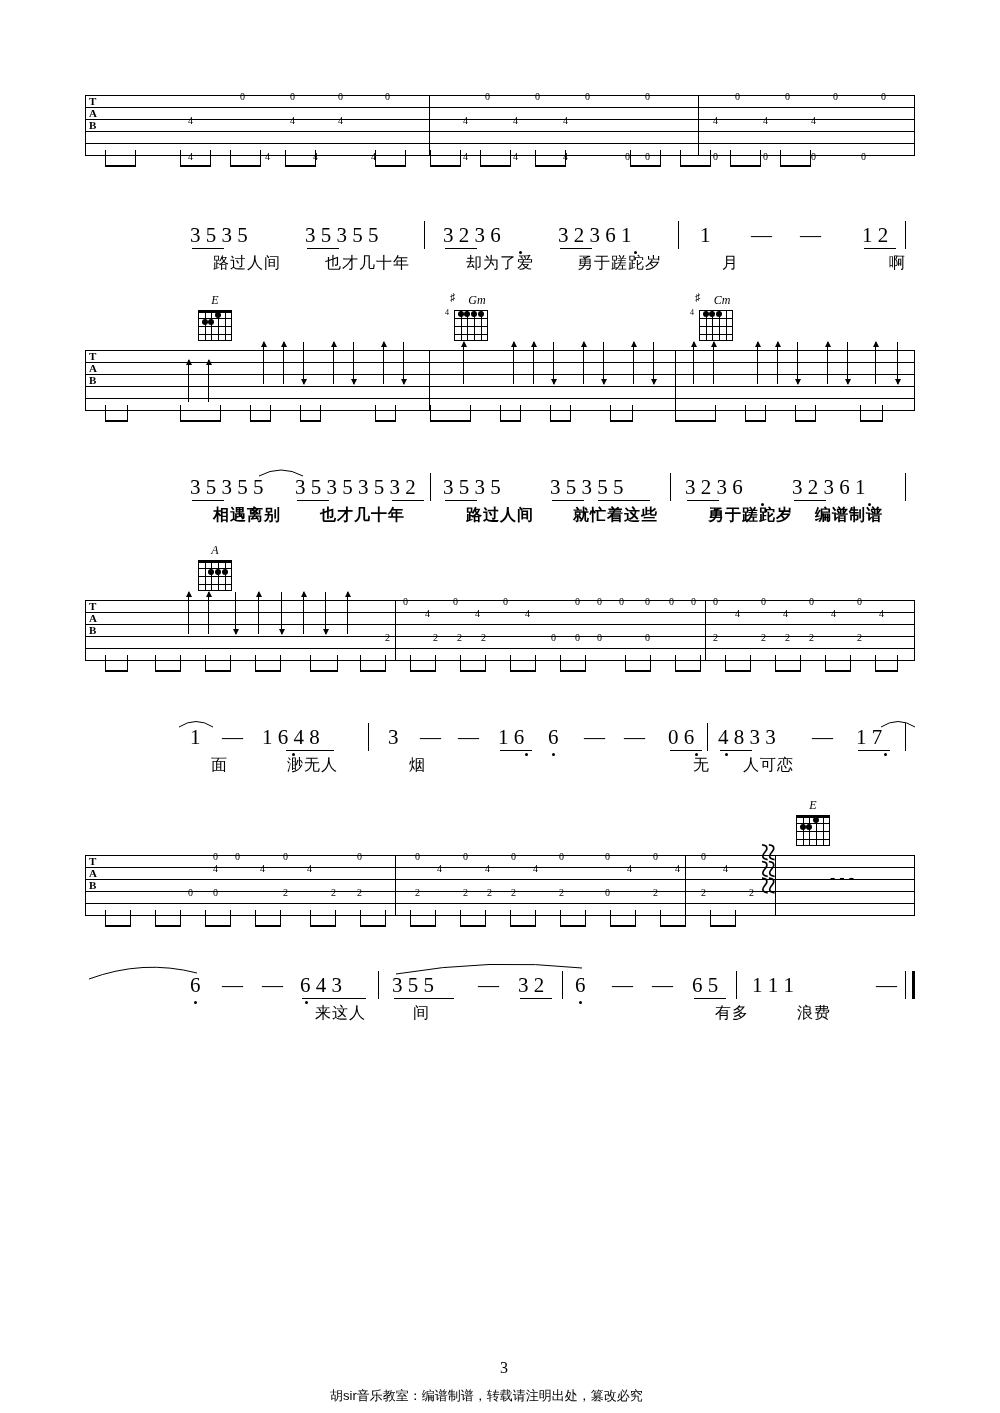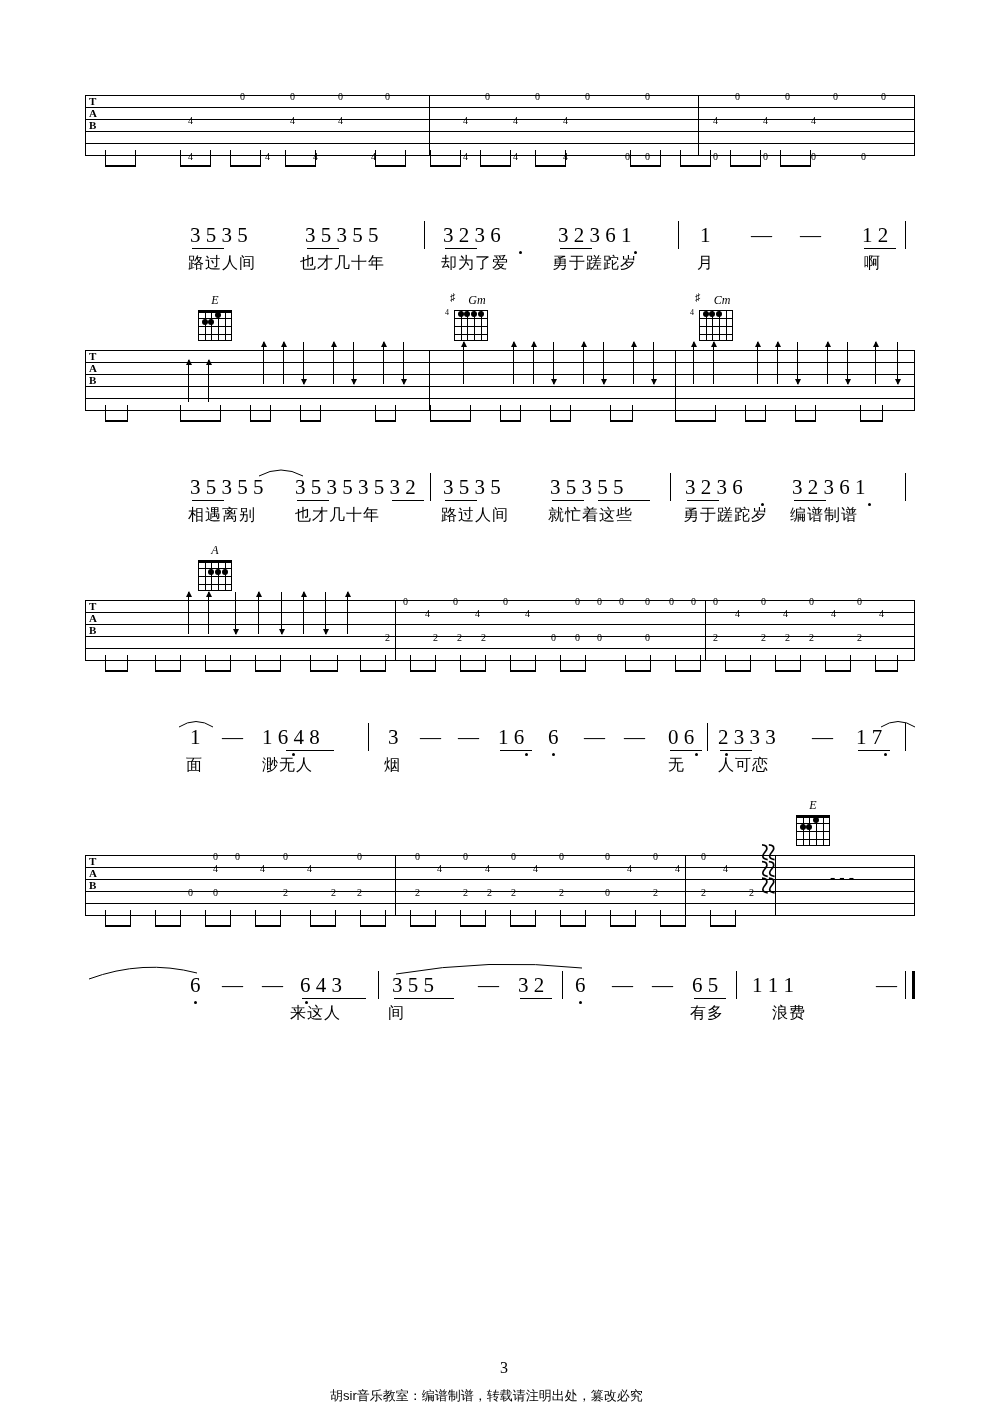--- a/index.html
+++ b/index.html
@@ -44,21 +44,21 @@
   .chord .grid .nut{height:2.5px;background:#000;}
   .chord .dot{position:absolute;width:6px;height:6px;border-radius:50%;background:#000;}
   .chord .fretno{position:absolute;left:-9px;font-size:8px;font-family:"Liberation Serif",serif;}
 
   
   .melody{position:absolute;left:0;width:1000px;height:24px;}
   .mel{position:absolute;font-size:21px;line-height:21px;font-family:"Liberation Serif",serif;}
   .dotD{position:absolute;width:3px;height:3px;border-radius:50%;background:#000;}
   .uline{position:absolute;height:1px;background:#000;}
   .mbar{position:absolute;width:1px;background:#000;}
-  .lyr{position:absolute;font-size:16px;line-height:16px;font-family:"Liberation Sans",sans-serif;letter-spacing:1px;}
+  .lyr{position:absolute;font-size:16px;line-height:16px;font-family:"Liberation Sans",sans-serif;letter-spacing:1px;margin-left:25px;}
   .slur{position:absolute;}
 
   
   .footL{position:absolute;left:18px;bottom:35px;font-size:17px;font-family:"Liberation Sans",sans-serif;font-weight:bold;letter-spacing:0.5px;}
   .pageno{position:absolute;left:500px;bottom:36px;font-size:16px;font-family:"Liberation Serif",serif;}
   .footR{position:absolute;left:330px;bottom:8px;font-size:13px;font-family:"Liberation Sans",sans-serif;}
 </style>
 </head>
 <body>
 
@@ -353,21 +353,21 @@
       <div class="uline" style="left:598px;top:23px;width:52px"></div>
       <div class="mbar" style="left:670px;top:-4px;height:28px"></div>
       <div class="mel" style="left:685px">3 2 3 6</div>
       <div class="uline" style="left:687px;top:23px;width:32px"></div>
       <div class="dotD" style="left:761px;top:26px"></div>
       <div class="mel" style="left:792px">3 2 3 6 1</div>
       <div class="uline" style="left:794px;top:23px;width:32px"></div>
       <div class="dotD" style="left:868px;top:26px"></div>
       <div class="mbar" style="left:905px;top:-4px;height:28px"></div>
     </div>
-    <div class="melody" style="top:212px;">
+    <div class="melody" style="top:212px;font-weight:bold;">
       <div class="lyr" style="left:188px">相遇离别</div>
       <div class="lyr" style="left:295px">也才几十年</div>
       <div class="lyr" style="left:441px">路过人间</div>
       <div class="lyr" style="left:548px">就忙着这些</div>
       <div class="lyr" style="left:683px">勇于蹉跎岁</div>
       <div class="lyr" style="left:790px">编谱制谱</div>
     </div>
   </div>
 
   <div class="system" style="top:545px;">
@@ -518,21 +518,21 @@
       <div class="uline" style="left:500px;top:23px;width:32px"></div>
       <div class="dotD" style="left:525px;top:26px"></div>
       <div class="mel" style="left:548px">6</div>
       <div class="dotD" style="left:552px;top:26px"></div>
       <div class="mel" style="left:584px">—</div>
       <div class="mel" style="left:624px">—</div>
       <div class="mel" style="left:668px">0 6</div>
       <div class="uline" style="left:670px;top:23px;width:32px"></div>
       <div class="dotD" style="left:695px;top:26px"></div>
       <div class="mbar" style="left:707px;top:-4px;height:28px"></div>
-      <div class="mel" style="left:718px">2 3 3 3</div>
+      <div class="mel" style="left:718px">4 8 3 3</div>
       <div class="uline" style="left:720px;top:23px;width:32px"></div>
       <div class="dotD" style="left:725px;top:26px"></div>
       <div class="mel" style="left:812px">—</div>
       <div class="mel" style="left:856px">1 7</div>
       <div class="uline" style="left:858px;top:23px;width:32px"></div>
       <div class="dotD" style="left:884px;top:26px"></div>
       <div class="slur" style="left:880px;top:-12px">
         <svg width="36" height="13">
             <path d="M1,11 Q18,0 35,11" stroke="#000" fill="none" stroke-width="1"></path>
           </svg>

